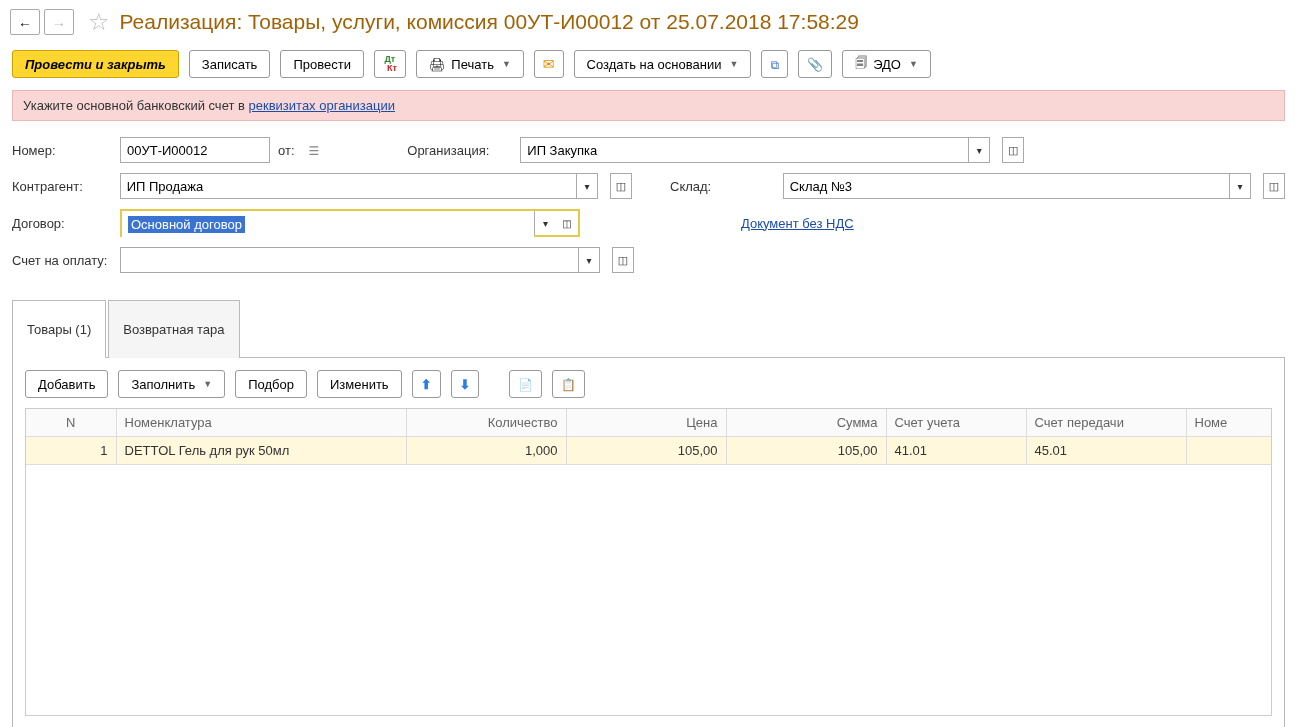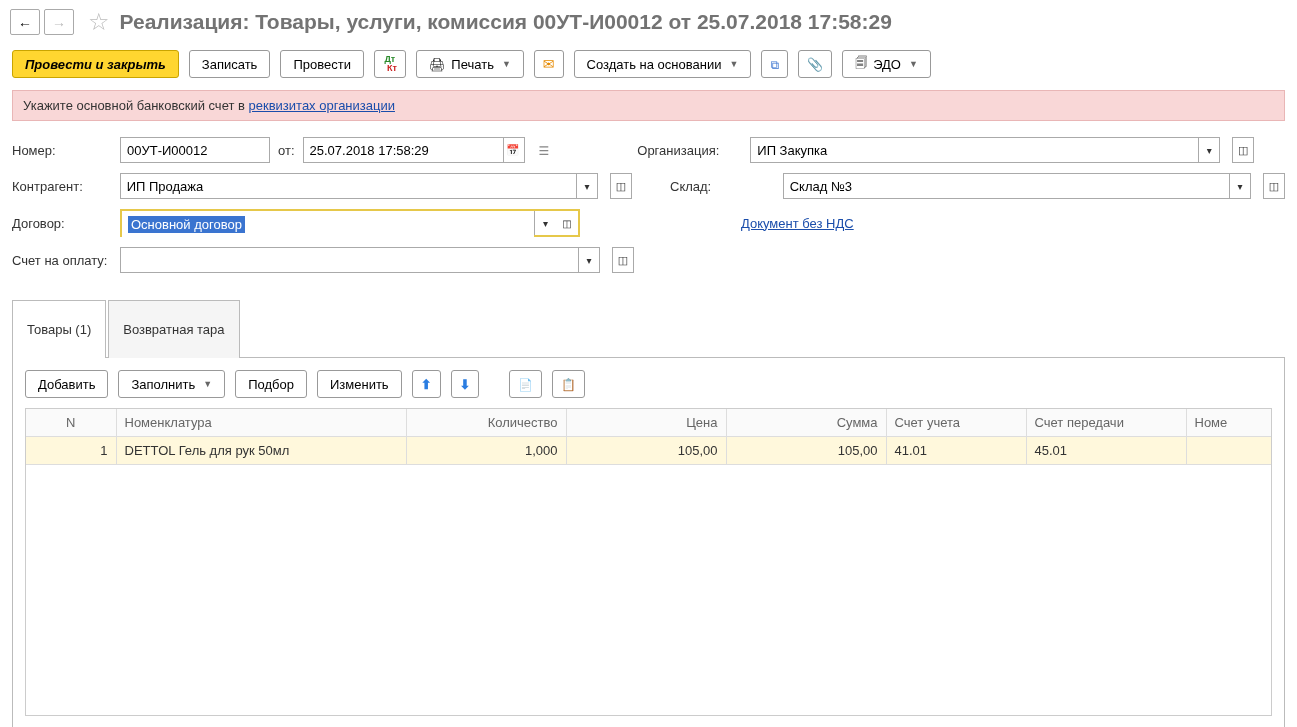--- a/index.html
+++ b/index.html
@@ -24,23 +24,22 @@
     display: inline-flex;
     align-items: center; justify-content: center;
     cursor: pointer;
     font-size: 14px;
     border-radius: 2px;
   }
   .nav-btn.disabled { color: #bbb; }
   .star-icon { font-size: 24px; color: #bbb; margin: 0 6px 0 10px; }
   .title {
     font-size: 21px;
-    color: #737373;
+    color: #a16207;
     white-space: nowrap;
-    font-weight: bold;
   }
   .toolbar {
     display: flex;
     align-items: center;
     gap: 10px;
     padding: 10px 12px 12px 12px;
   }
   .btn {
     height: 28px;
     padding: 0 12px;
@@ -221,26 +220,20 @@
 
 <div class="warn">
   <span>Укажите основной банковский счет в </span><a href="#">реквизитах организации</a>
 </div>
 
 <div class="form-area">
   <div class="row">
     <span class="lbl">Номер:</span>
     <input class="inp" style="width: 150px;" value="00УТ-И00012">
     <span>от:</span>
-    <span class="inp-wrap" style="width:222px">
-      <input class="inp" value="25.07.2018 17:58:29" style="">
-      <span class="mini-btn">
-          <span class="cal"></span>
-        </span>
-    </span>
     <span class="list-icon" style="margin-left:6px;color:#aaa"></span>
 
     <span class="lbl-right" style="margin-left:80px">Организация:</span>
     <span class="inp-wrap" style="width:470px">
       <input class="inp" value="ИП Закупка" style="">
       <span class="mini-btn">▾</span>
     </span>
     <span class="ext-btn">◫</span>
   </div>
 

